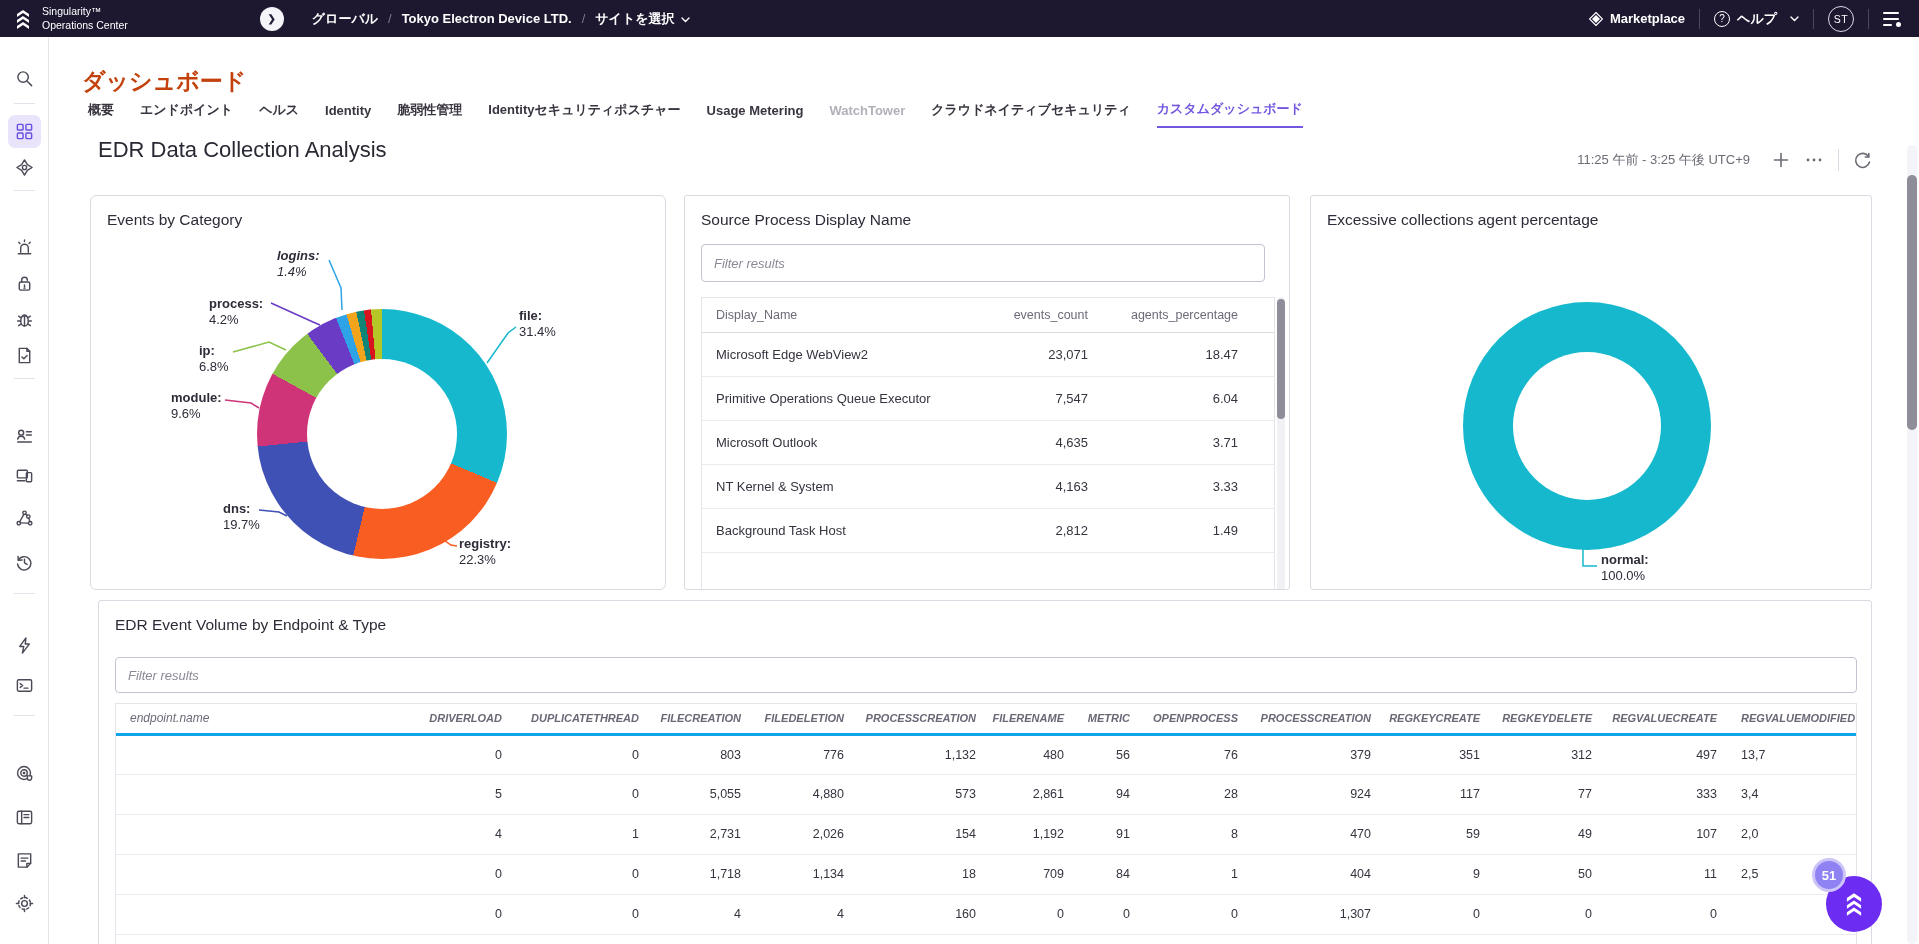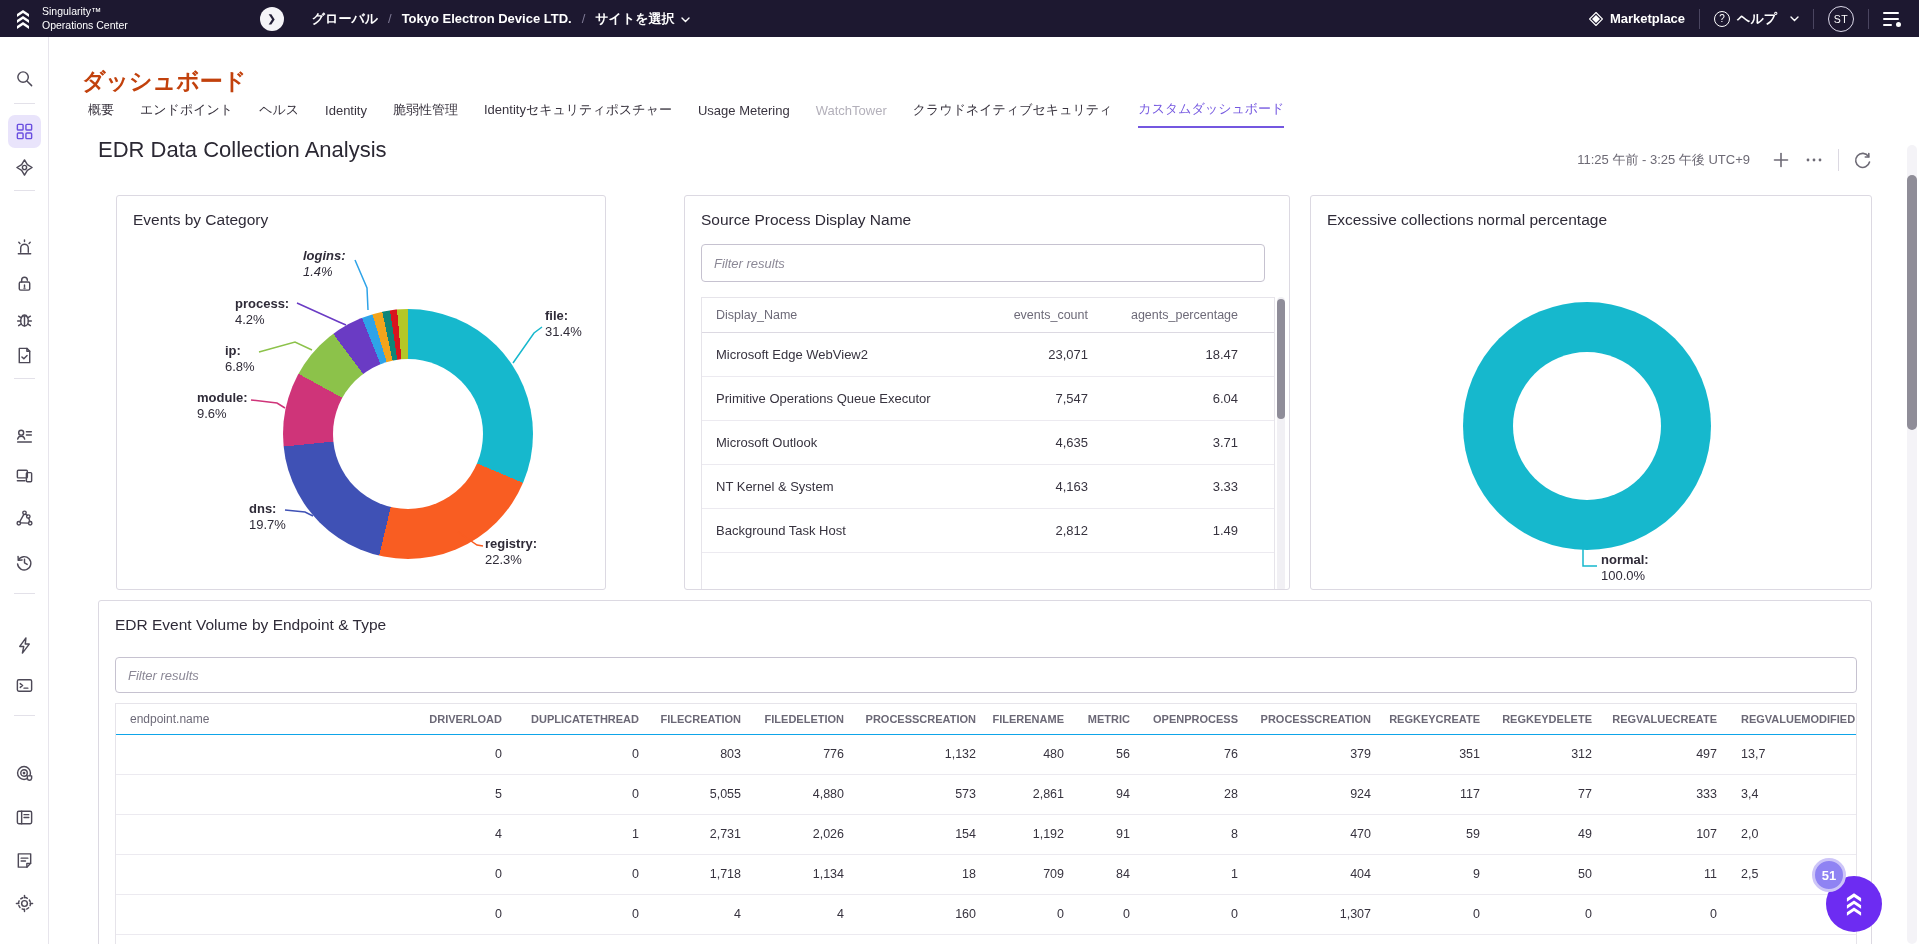--- a/index.html
+++ b/index.html
@@ -40,35 +40,35 @@
                display:flex; align-items:center; justify-content:center; cursor:pointer; }
   .side-item svg { stroke:#4d4957; fill:none; stroke-width:1.5; stroke-linecap:round; stroke-linejoin:round; }
   .side-item.active { background:#e9e4fb; }
   .side-item.active svg { stroke:#6a4fe0; }
   .side-div { position:absolute; left:14px; width:21px; height:1px; background:#e3e1e9; }
 
   
   .main { position:absolute; left:49px; top:37px; width:1870px; height:907px; background:#fff; }
   .page-title { position:absolute; left:33px; top:29px; font-size:23px; font-weight:bold; color:#c2410c; }
   .tabs { position:absolute; left:39px; top:63px; display:flex; gap:26px; align-items:center; }
-  .tab { font-size:13px; font-weight:normal; color:#39343f; cursor:pointer; padding-bottom:8px; white-space:nowrap; }
+  .tab { font-size:13px; font-weight:bold; color:#39343f; cursor:pointer; padding-bottom:8px; white-space:nowrap; }
   .tab.disabled { color:#b3b0ba; }
   .tab.active { color:#7457e0; border-bottom:2px solid #7457e0; }
 
   .dash-header-title { position:absolute; left:49px; top:100px; font-size:22px; color:#2b2833; }
   .dash-header-right { position:absolute; right:47px; top:112px; display:flex; align-items:center; gap:14px; }
   .time-range { font-size:13px; color:#6d6a75; margin-right:8px; }
   .hdr-btn { color:#6d6a75; cursor:pointer; display:flex; align-items:center; }
   .hdr-btn svg { stroke:#6d6a75; fill:none; stroke-width:1.6; stroke-linecap:round; }
   .hdr-divider { width:1px; height:22px; background:#dcd9e2; }
 
   
   .card { position:absolute; background:#fff; border:1px solid #dcd9e2; border-radius:3px; overflow:hidden; }
   .card-title { position:absolute; left:16px; top:15px; font-size:15.5px; color:#2f2b38; }
-  .card1 { left:67px; top:158px; width:490px; height:395px; }
+  .card1 { left:41px; top:158px; width:576px; height:395px;border-radius:6px; }
   .card2 { left:635px; top:158px; width:606px; height:395px; }
   .card3 { left:1261px; top:158px; width:562px; height:395px; }
   .card4 { left:49px; top:563px; width:1774px; height:400px; }
 
   
   .donut { position:absolute; border-radius:50%; }
   .donut .hole { position:absolute; background:#fff; border-radius:50%; }
   .donut1 { left:166px; top:113px; width:250px; height:250px; }
   .donut1 .hole { left:50px; top:50px; width:150px; height:150px; }
   .donut3 { left:152px; top:106px; width:248px; height:248px; }
@@ -101,21 +101,21 @@
   .proc-table th { height:34px; font-size:12.5px; color:#6d6a78; font-weight:normal; border-bottom:1px solid #dcd9e2; }
   .proc-table td { height:44px; color:#37333f; border-bottom:1px solid #eceaf0; }
   .proc-table th:first-child, .proc-table td:first-child { text-align:left; padding-left:14px; }
   .proc-table th.num, .proc-table td.num { text-align:right; padding-right:4px; }
   .proc-scroll-track { position:absolute; right:4px; top:101px; width:8px; height:294px; background:#f1f0f4; border-radius:4px; }
   .proc-scroll-thumb { position:absolute; right:4px; top:103px; width:8px; height:120px; background:#8f8d99; border-radius:4px; cursor:pointer; }
 
   .edr-table-wrap { position:absolute; left:16px; top:102px; width:1742px; height:298px; overflow:hidden;
                     border:1px solid #e6e4ea; border-bottom:none; }
   .edr-table { width:1773px; font-size:12.5px; }
-  .edr-table th { height:30px; font-size:11px; color:#6b6876; font-weight:bold; border-bottom:1px solid #0ea5e9; }
+  .edr-table th { height:30px; font-size:11px; color:#6b6876; font-weight:bold; border-bottom:3px solid #0ea5e9;font-style:italic; }
   .edr-table td { height:40px; color:#37333f; border-bottom:1px solid #eceaf0; }
   .edr-table th:first-child { text-align:left; padding-left:14px; font-size:12px; font-weight:normal; color:#6d6a78; }
   .edr-table th.num, .edr-table td.num { text-align:right; padding-right:12px; }
   .edr-table th.clipped, .edr-table td.clipped { text-align:left; padding-left:12px; }
 
   
   .page-scroll-track { position:absolute; right:2px; top:145px; width:10px; height:799px; background:#f4f3f7; border-radius:5px; }
   .page-scroll-thumb { position:absolute; right:2px; top:175px; width:10px; height:255px; background:#8f8d98; border-radius:5px; cursor:pointer; }
 
   
@@ -445,21 +445,21 @@
                 <td></td>
               </tr>
             </tbody>
         </table>
       </div>
       <div class="proc-scroll-track"></div>
       <div class="proc-scroll-thumb"></div>
     </section>
 
     <section class="card card3">
-      <div class="card-title">Excessive collections normal percentage</div>
+      <div class="card-title">Excessive collections agent percentage</div>
       <div class="donut donut3" id="donut3" style="background: conic-gradient(rgb(22, 184, 205) 0deg, rgb(22, 184, 205) 360deg);">
           <div class="hole"></div>
         </div>
       <svg class="leaders" width="562" height="395">
         <polyline points="272,346 272,370 286,370" fill="none" stroke="#16b8cd" stroke-width="1.5"></polyline>
       </svg>
       <div class="callout co-normal"><b>normal:</b><span>100.0%</span></div>
     </section>
 
     <section class="card card4">

